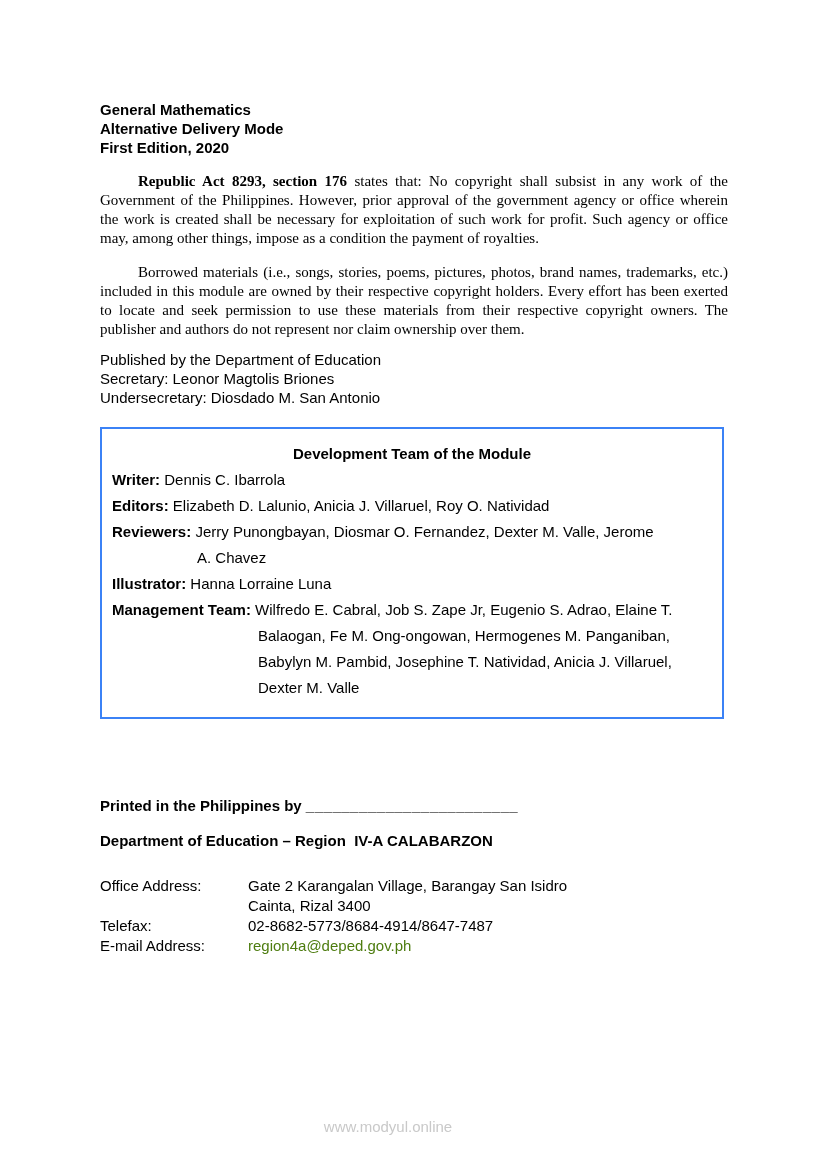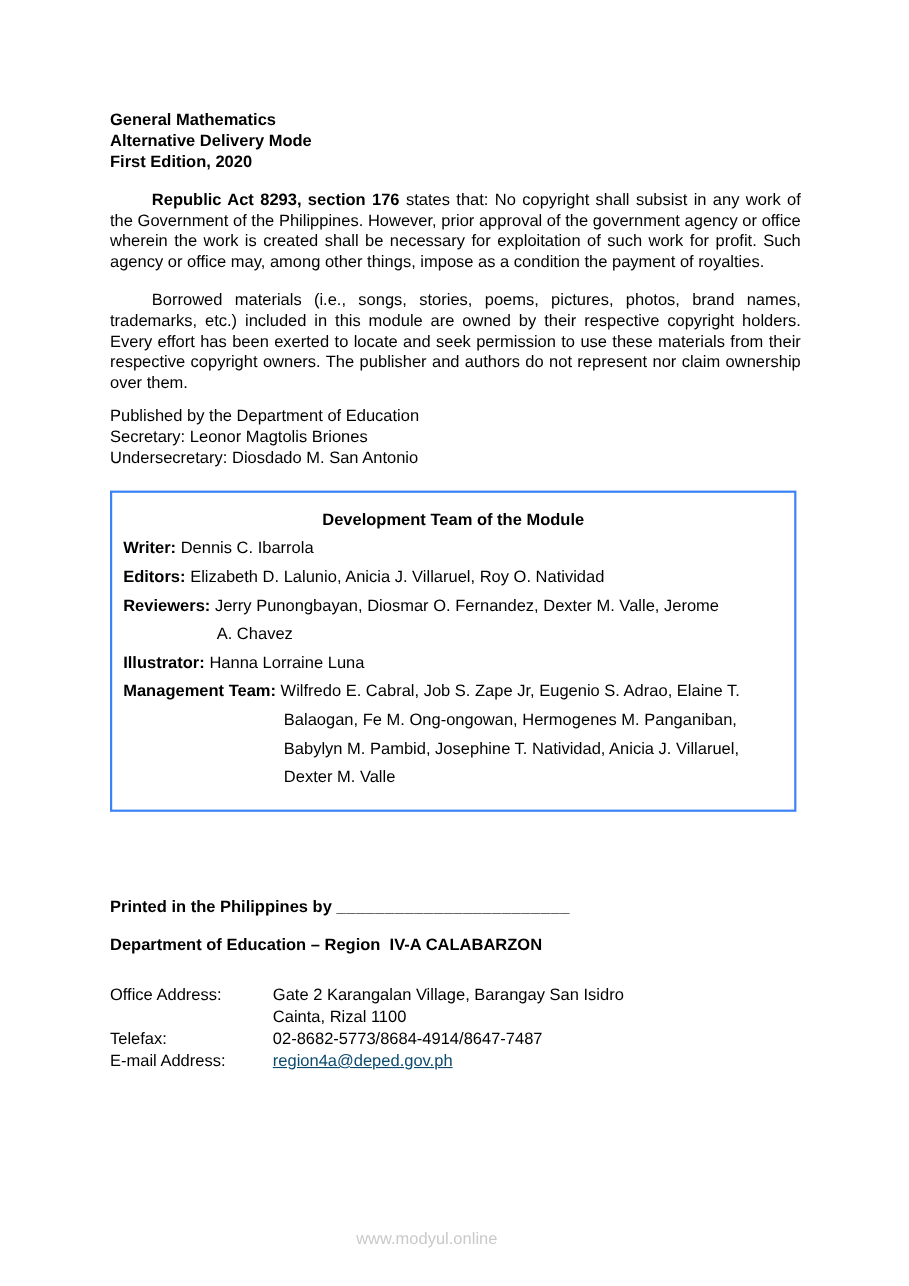--- a/index.html
+++ b/index.html
@@ -20,20 +20,21 @@
     width: 628px;
     font-size: 15px;
     line-height: 19px;
   }
   .b { font-weight: bold; }
   .header-block div { line-height: 19px; }
   p.justify {
     margin: 15px 0 0 0;
     text-align: justify;
     text-indent: 38px;
+    font-family: Liberation Serif, serif;
   }
   .publisher-block { margin-top: 11px; }
   .publisher-block div { line-height: 19px; }
   .devbox {
     margin-top: 20px;
     border: 2px solid #3b82f6;
     padding: 12px 10px 16px 10px;
     width: 624px;
   }
   .devtitle {
@@ -55,22 +56,21 @@
     white-space: pre-wrap;
   }
   .contact {
     margin-top: 26px;
     display: grid;
     grid-template-columns: 148px 1fr;
     line-height: 20px;
   }
   .contact .cvalue div { line-height: 20px; }
   .email-link {
-    color: #0c4a6e;
-    text-decoration: underline;
+    color: #4d7c0f;
     cursor: pointer;
   }
   .watermark {
     position: absolute;
     left: 0;
     right: 0;
     top: 1118px;
     text-align: center;
     color: #c9c9c9;
     font-size: 15px;
@@ -113,21 +113,21 @@
     </div>
 
     <p class="printed"><span>Printed in the Philippines by </span><span class="blank">________________________</span></p>
 
     <div class="dept-line">Department of Education – Region  IV-A CALABARZON</div>
 
     <div class="contact">
       <div class="clabel">Office Address:</div>
       <div class="cvalue">
         <div>Gate 2 Karangalan Village, Barangay San Isidro</div>
-        <div>Cainta, Rizal 1100</div>
+        <div>Cainta, Rizal 3400</div>
       </div>
       <div class="clabel">Telefax:</div>
       <div class="cvalue">02-8682-5773/8684-4914/8647-7487</div>
       <div class="clabel">E-mail Address:</div>
       <div class="cvalue"><span class="email-link">region4a@deped.gov.ph</span></div>
     </div>
 
   </div>
 
   <div class="watermark">www.modyul.online</div>

